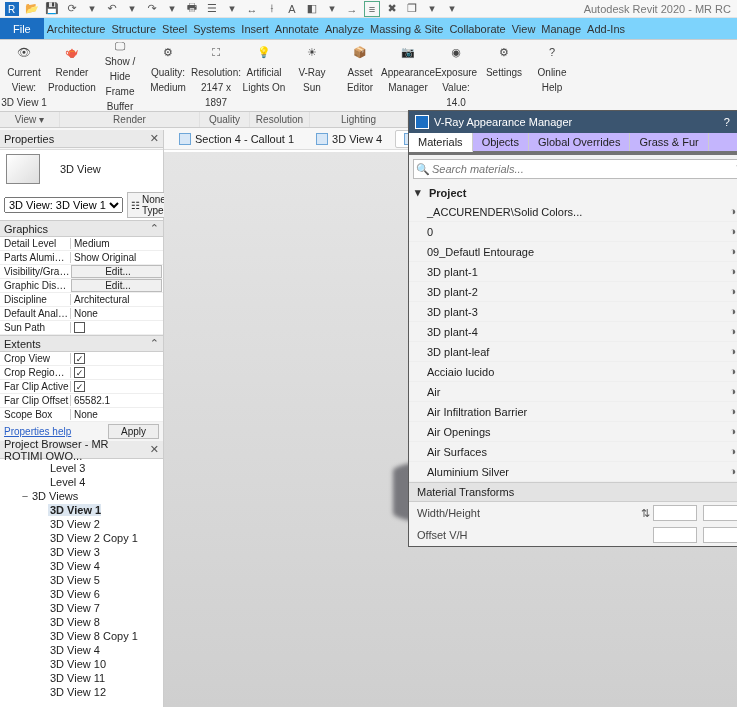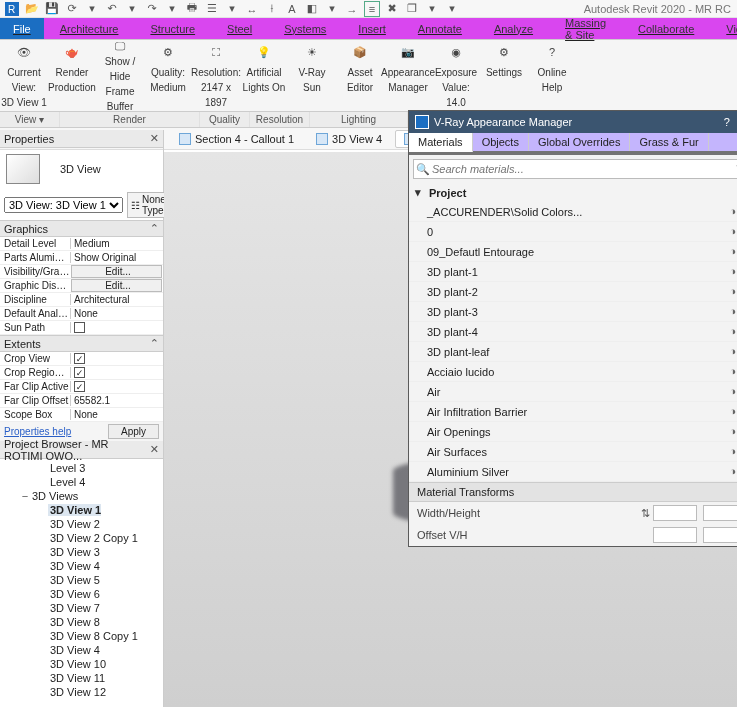--- a/index.html
+++ b/index.html
@@ -4,22 +4,22 @@
 <style>
 * { margin: 0; padding: 0; box-sizing: border-box; font-family: "Segoe UI", Tahoma, sans-serif; }
 body { width: 737px; height: 707px; background: #fff; overflow: hidden; font-size: 11px; color: #222; position: relative; }
 
 
 .qat { height: 18px; background: #f7f7f7; display: flex; align-items: center; padding: 0 2px; border-bottom: 1px solid #e3e3e3; }
 .qat .qicon { width: 16px; height: 16px; margin: 0 2px; display: flex; align-items: center; justify-content: center; color: #555; cursor: pointer; }
 .qat-title { margin-left: auto; color: #777; font-size: 11px; padding-right: 4px; white-space: nowrap; }
 
 
-.ribbon-tabs { height: 22px; background: #d946ef; display: flex; align-items: stretch; border-bottom: 1px solid #ccc; text-decoration: underline; }
-.ribbon-tabs .tab { padding: 0 15px; display: flex; align-items: center; font-size: 11px; color: #333; cursor: pointer; border: 1px solid transparent; }
+.ribbon-tabs { height: 22px; background: #7dd3fc; display: flex; align-items: stretch; border-bottom: 1px solid #ccc; }
+.ribbon-tabs .tab { padding: 0 2px; display: flex; align-items: center; font-size: 11px; color: #333; cursor: pointer; border: 1px solid transparent; }
 .ribbon-tabs .tab.file { background: #1b6ec2; color: #fff; font-size: 11px; padding: 0 12px; }
 
 
 .ribbon-body { height: 72px; background: #f5f5f5; border-bottom: 1px solid #ccc; display: flex; align-items: stretch; }
 .rbtn { display: flex; flex-direction: column; align-items: center; width: 48px; cursor: pointer; }
 .rbtn .ric { width: 24px; height: 24px; display: flex; align-items: center; justify-content: center; color: #444; }
 .rbtn .rl { font-size: 10px; text-align: center; line-height: 15px; margin-top: 1px; color: #333; }
 .grp-label-row { height: 16px; background: #ececec; display: flex; border-bottom: 1px solid #ccc; }
 .grp-label { font-size: 10px; color: #555; border-right: 1px solid #e0e0e0; display: flex; align-items: center; justify-content: center; }
 

